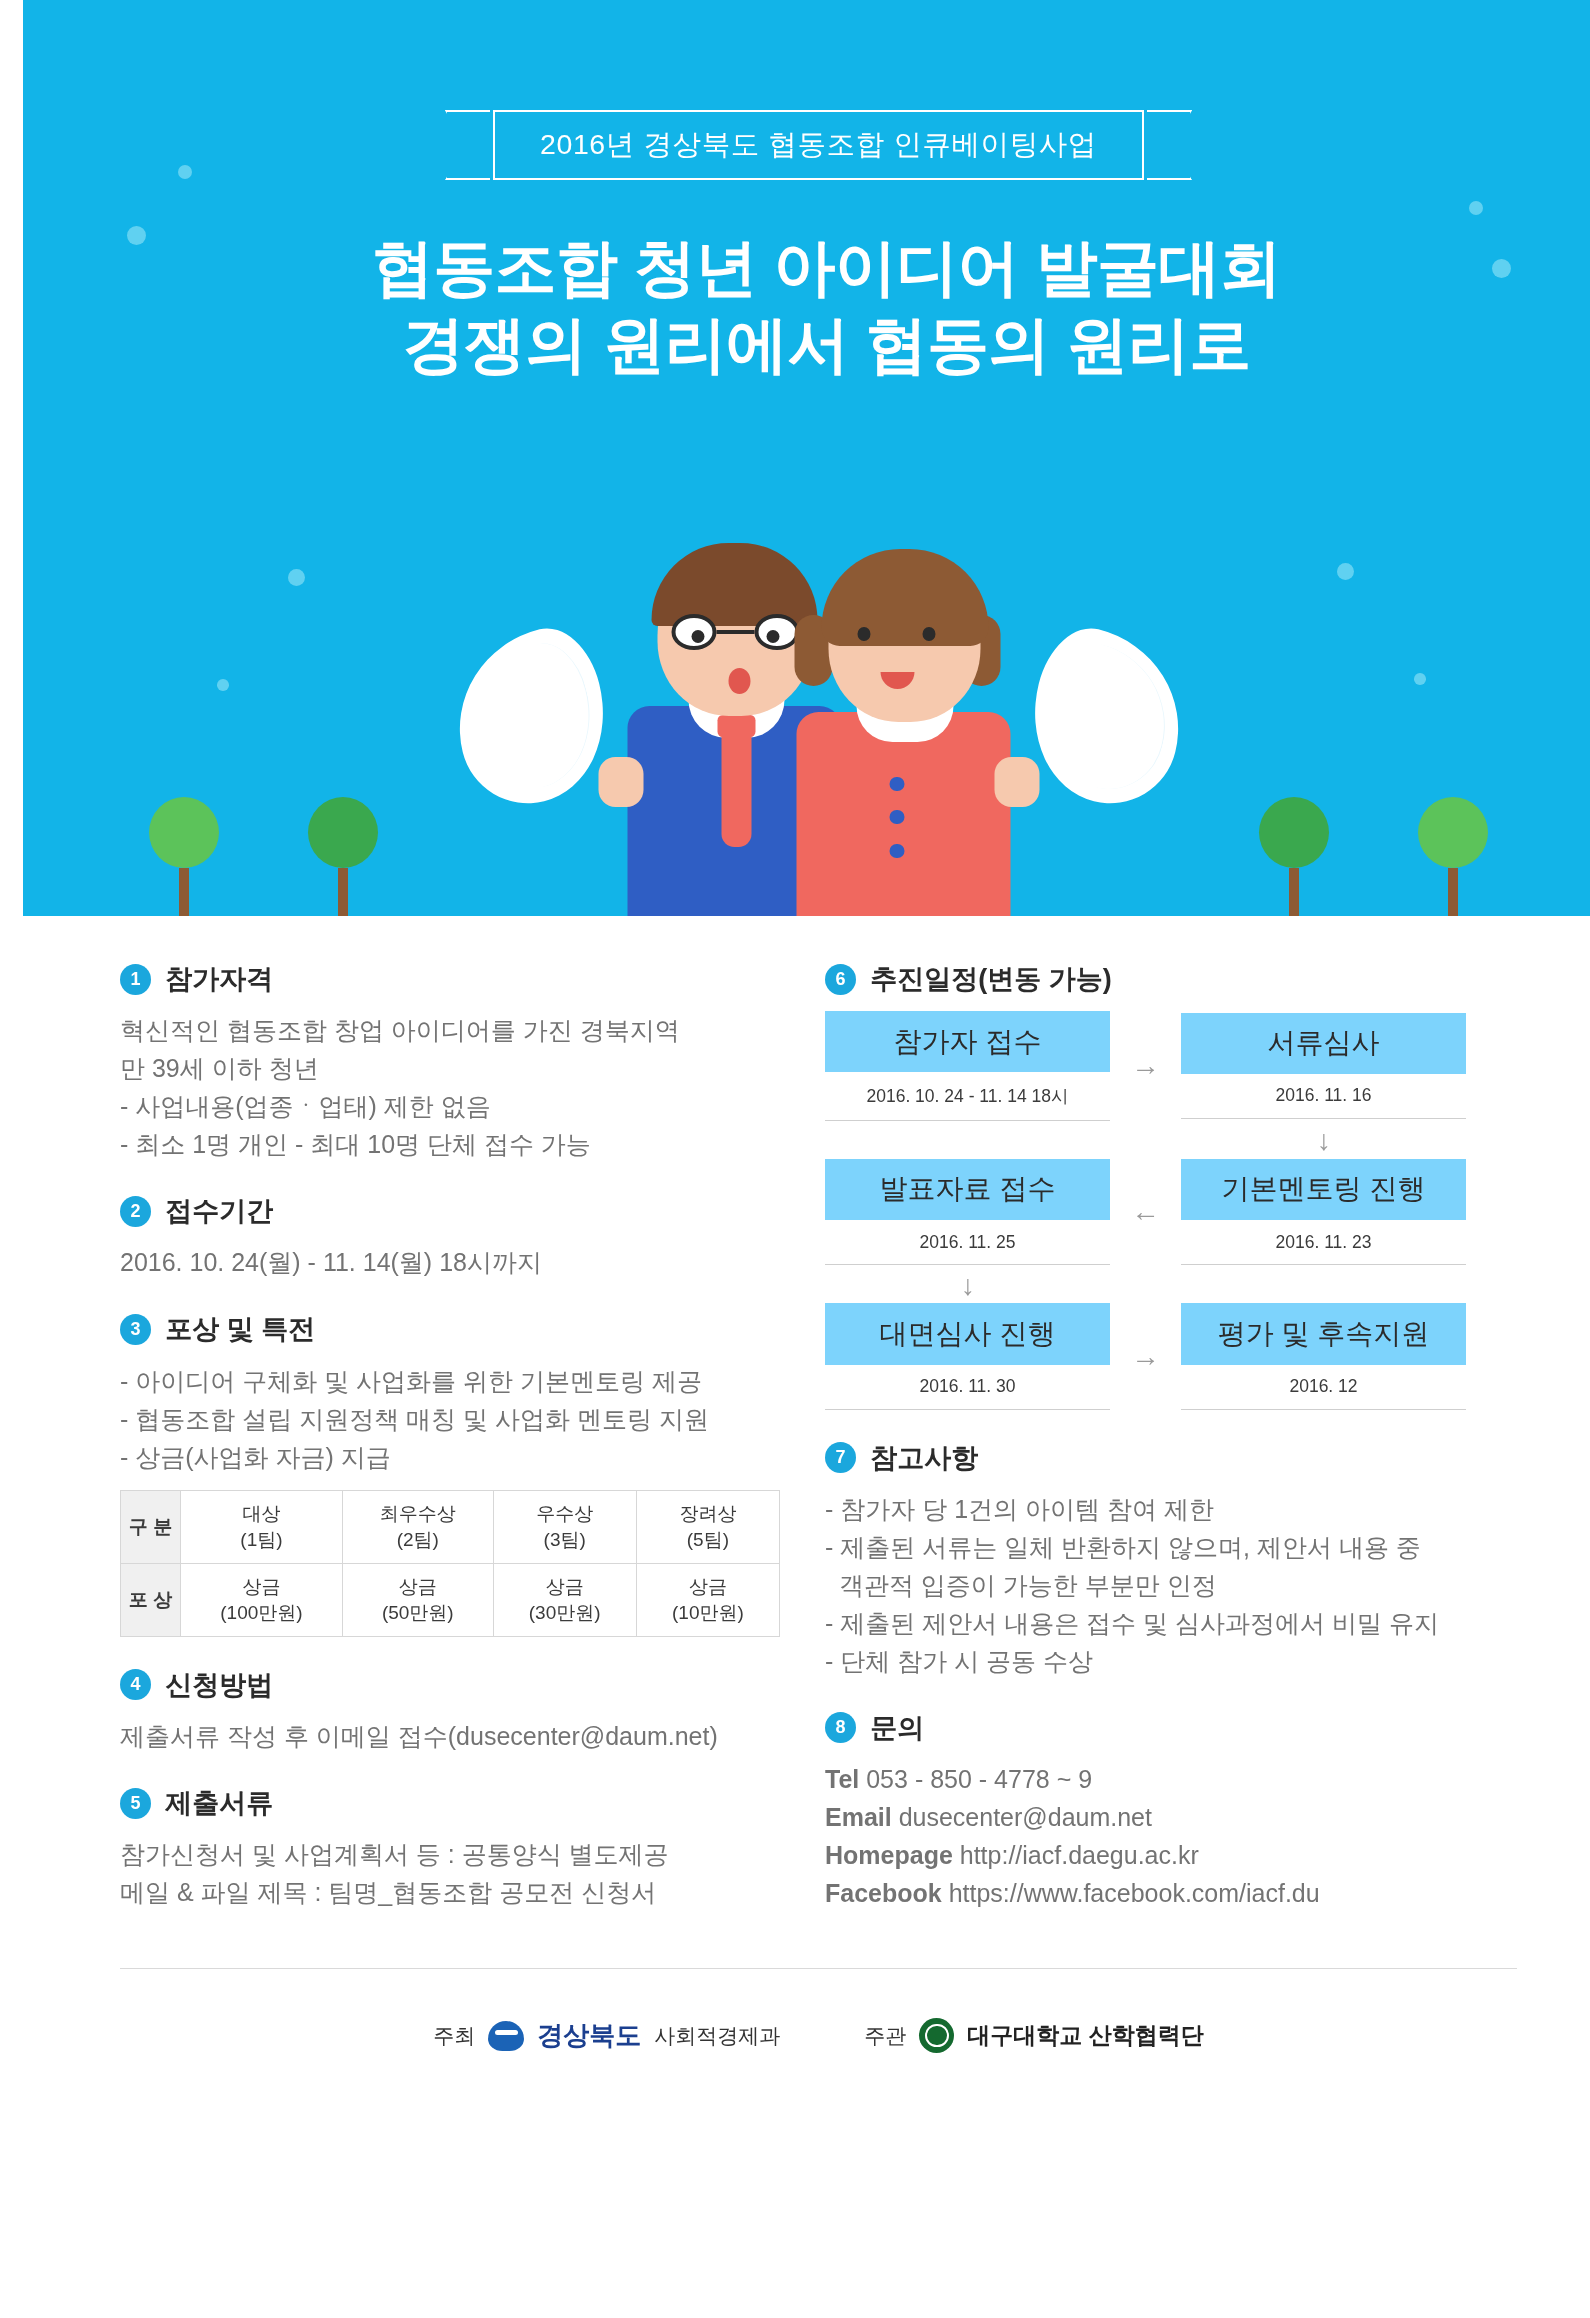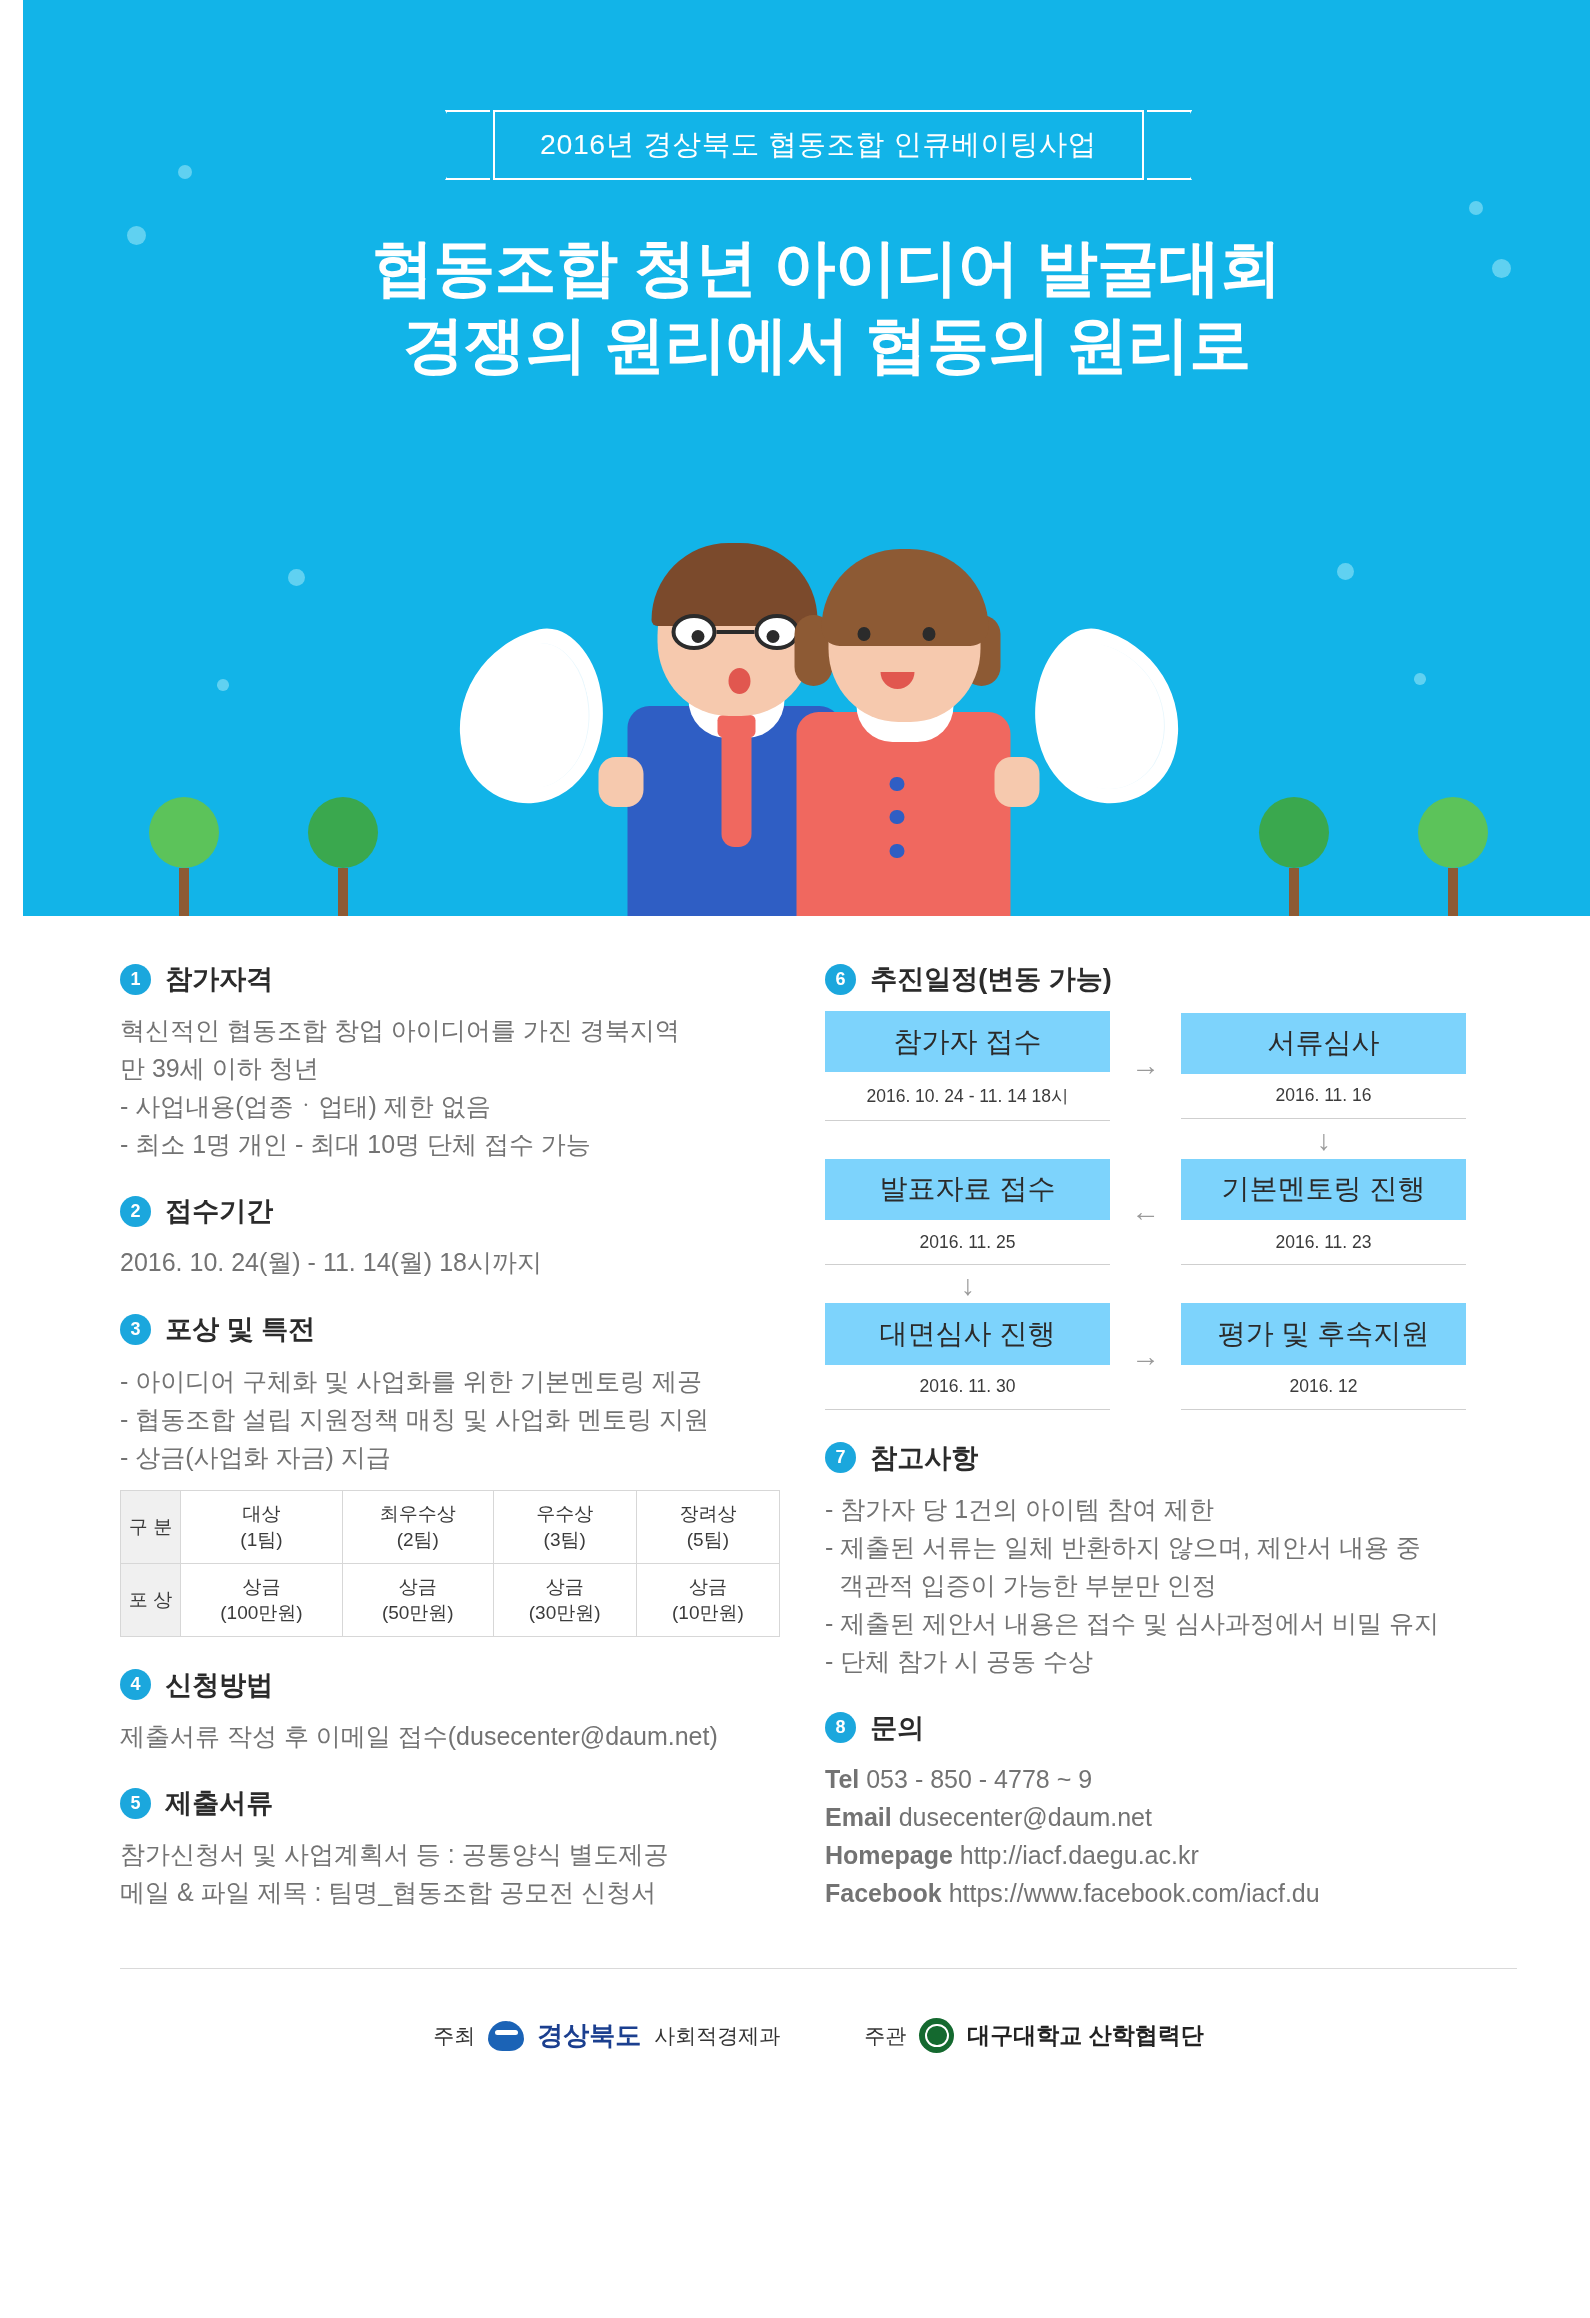--- a/index.html
+++ b/index.html
@@ -97,21 +97,21 @@
   .num {
     width:31px; height:31px; border-radius:50%; background:#1ba7dd; color:#fff;
     font-size:18px; display:flex; align-items:center; justify-content:center; font-weight:bold; flex:none;
   }
   .sec-title { font-size:27px; font-weight:bold; color:#2b2b2b; }
   .ln { font-size:25px; line-height:1.52; color:#737373; }
 
   
   table.prize { border-collapse:collapse; width:100%; margin-top:14.2px; }
   table.prize td { border:0.6px solid #d7d7d7; text-align:center; font-size:19px; padding:10.4px 3.9px; line-height:1.35; color:#3b3b3b; }
-  table.prize td.hd { background:#f0f0f0; width:60px; font-weight:normal; }
+  table.prize td.hd { background:#f0f0f0; width:60px; font-weight:bold; }
 
   
   .sched { margin-top: 6.5px; }
   .srow { display:flex; align-items:center; }
   .sbox { width:285px; }
   .sbox .t { background:#7dd3fc; text-align:center; font-size:28px; padding:11.6px 0; color:#2b2b2b; }
   .sbox .d { text-align:center; font-size:17.5px; padding:11.6px 0; border-bottom:0.6px solid #cfcfcf; color:#3b3b3b; }
   .arrow { width:71px; text-align:center; font-size:28.5px; color:#9a9a9a; }
   .vrow { display:flex; }
   .varrow { width:285px; text-align:center; font-size:28.5px; color:#9a9a9a; padding:3.9px 0 1.3px; }

